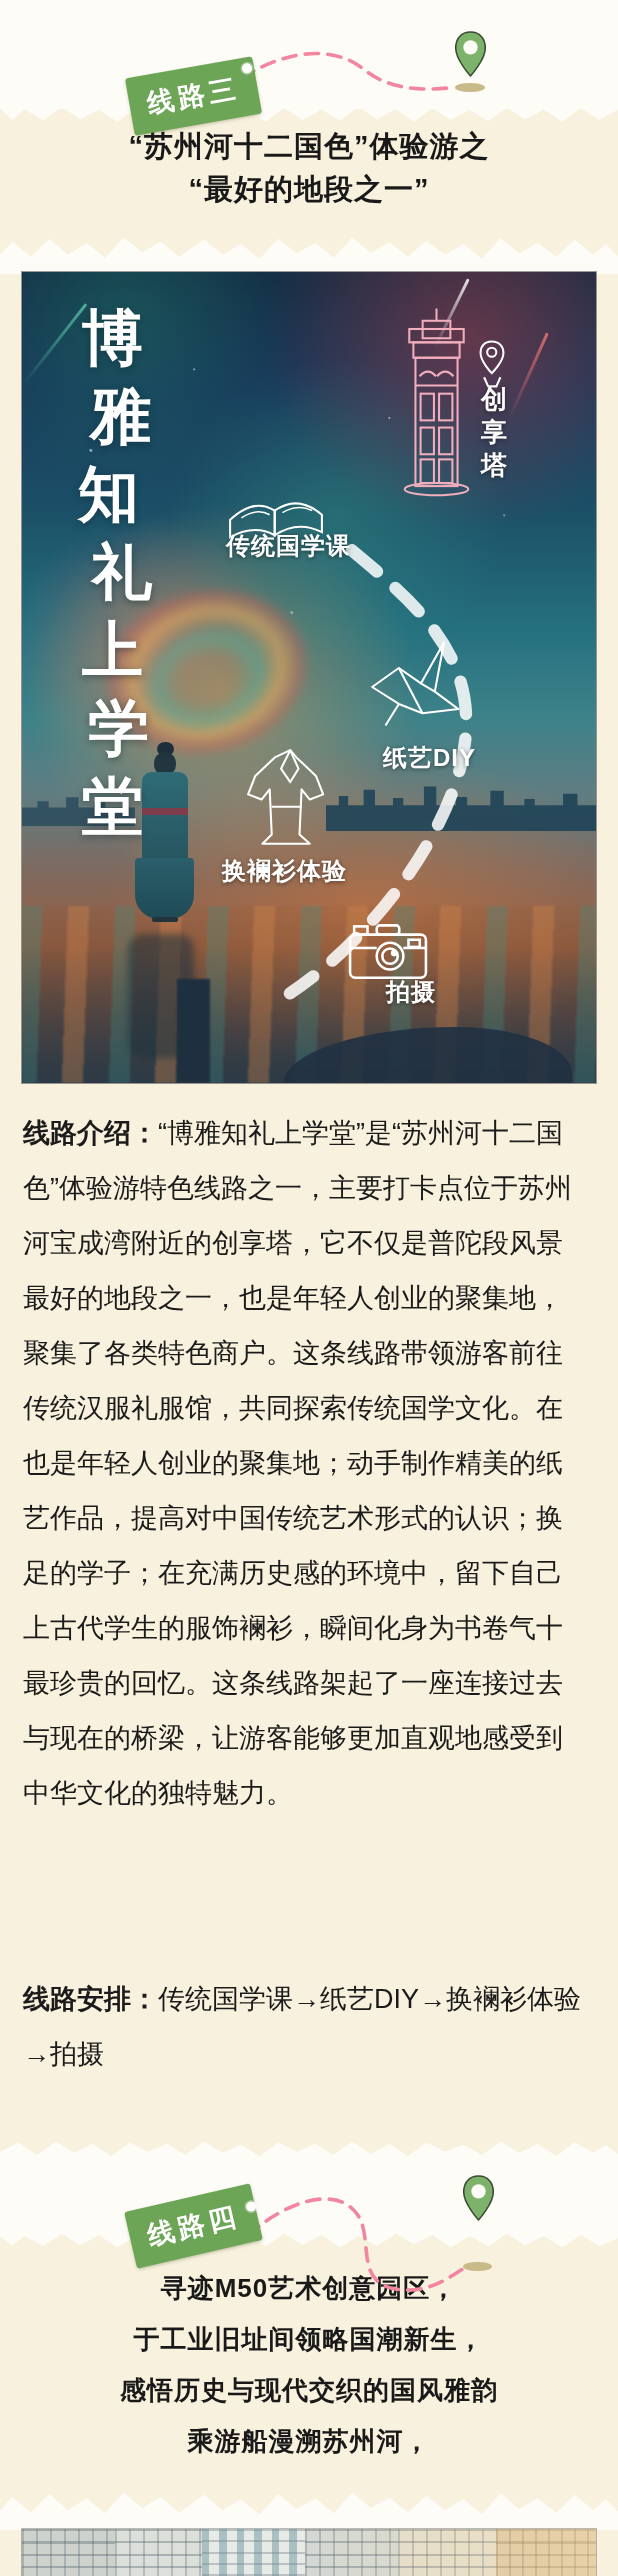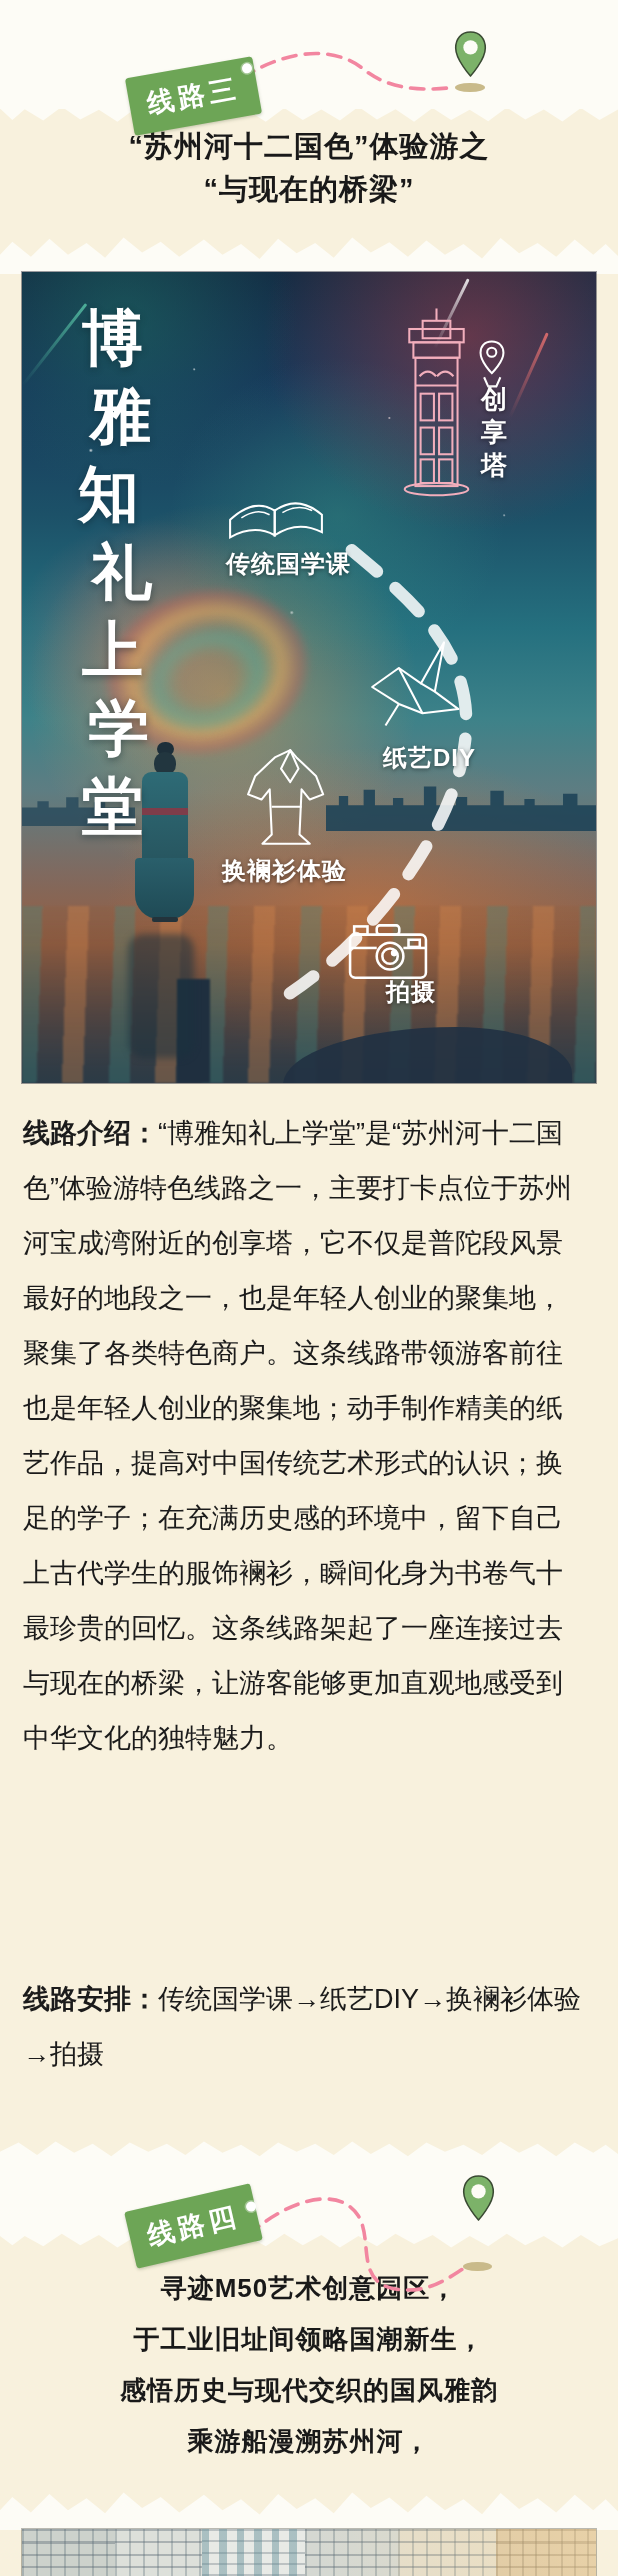--- a/index.html
+++ b/index.html
@@ -121,21 +121,21 @@
     <span class="grommet"></span>
   </div>
   <svg class="pin" style="left:452px;top:29px;" width="37" height="49" viewBox="0 0 70 96">
     <path d="M35 6 C16 6 6 20 6 37 C6 60 35 92 35 92 C35 92 64 60 64 37 C64 20 54 6 35 6 Z" fill="#7cb269" stroke="#3a4a33" stroke-width="3"></path>
     <circle cx="35" cy="36" r="14" fill="#fdfcf6"></circle>
   </svg>
   <div class="pin-shadow" style="left:455px;top:83px;width:30px;height:9.3px;"></div>
 
   <div class="title-block t3">
     <div>“苏州河十二国色”体验游之</div>
-    <div>“与现在的桥梁”</div>
+    <div>“最好的地段之一”</div>
   </div>
 
   <div class="poster">
     <div class="stars"></div>
     <div class="swirl"></div>
     <div class="swirl2"></div>
     <div class="streak" style="left:428px;top:3.1px;width:2.6px;height:77px;background:linear-gradient(180deg,#fff,transparent);transform:rotate(26deg);opacity:.85;"></div>
     <div class="streak" style="left:505px;top:57px;width:3.1px;height:93px;background:linear-gradient(180deg,rgba(225,110,110,.9),transparent);transform:rotate(24deg);"></div>
     <div class="streak" style="left:31px;top:20.6px;width:3.1px;height:103px;background:linear-gradient(180deg,rgba(90,200,170,.8),transparent);transform:rotate(38deg);"></div>
 
@@ -172,21 +172,21 @@
 
     <svg class="doodle" style="left:0;top:0;" width="574" height="811" viewBox="0 0 1114 1574">
       <path d="M 640 540 C 760 640, 880 740, 860 910 C 845 1060, 700 1280, 520 1400" fill="none" stroke="rgba(255,255,255,.85)" stroke-width="24" stroke-dasharray="64 48" stroke-linecap="round"></path>
     </svg>
 
     <svg class="doodle" style="left:204px;top:216px;" width="100" height="54" viewBox="0 0 195 105">
       <path d="M8 62 Q55 18 95 44 L95 92 Q55 70 8 96 Z" fill="none" stroke="#fff" stroke-width="4"></path>
       <path d="M187 52 Q140 12 95 44 L95 92 Q140 62 187 86 Z" fill="none" stroke="#fff" stroke-width="4"></path>
       <path d="M30 58 Q60 38 85 52 M110 48 Q140 30 168 44" fill="none" stroke="#fff" stroke-width="3"></path>
     </svg>
-    <div class="plabel" style="left:204px;top:276px;">传统国学课</div>
+    <div class="plabel" style="left:204px;top:258px;">传统国学课</div>
 
     <svg class="doodle" style="left:376px;top:36px;" width="77" height="196" viewBox="0 0 150 380">
       <g fill="none" stroke="#f2aebc" stroke-width="4">
         <line x1="75" y1="0" x2="75" y2="24"></line>
         <rect x="48" y="24" width="54" height="34"></rect>
         <rect x="22" y="40" width="106" height="26"></rect>
         <rect x="30" y="66" width="90" height="30"></rect>
         <rect x="34" y="96" width="82" height="250"></rect>
         <path d="M42 132 q16 -18 32 0 M76 132 q16 -18 32 0"></path>
         <line x1="34" y1="150" x2="116" y2="150"></line>
@@ -245,20 +245,21 @@
 
   <div class="body-block intro3">
     <div class="line">
       <span class="lbl">线路介绍：</span><span>“博雅知礼上学堂”是“苏州河十二国</span>
     </div>
     <div>
         <div class="line">色”体验游特色线路之一，主要打卡点位于苏州</div>
         <div class="line">河宝成湾附近的创享塔，它不仅是普陀段风景</div>
         <div class="line">最好的地段之一，也是年轻人创业的聚集地，</div>
         <div class="line">聚集了各类特色商户。这条线路带领游客前往</div>
+        <div class="line">传统汉服礼服馆，共同探索传统国学文化。在</div>
         <div class="line">也是年轻人创业的聚集地；动手制作精美的纸</div>
         <div class="line">艺作品，提高对中国传统艺术形式的认识；换</div>
         <div class="line">足的学子；在充满历史感的环境中，留下自己</div>
         <div class="line">上古代学生的服饰襕衫，瞬间化身为书卷气十</div>
         <div class="line">最珍贵的回忆。这条线路架起了一座连接过去</div>
         <div class="line">与现在的桥梁，让游客能够更加直观地感受到</div>
         <div class="line">中华文化的独特魅力。</div>
       </div>
   </div>
 

